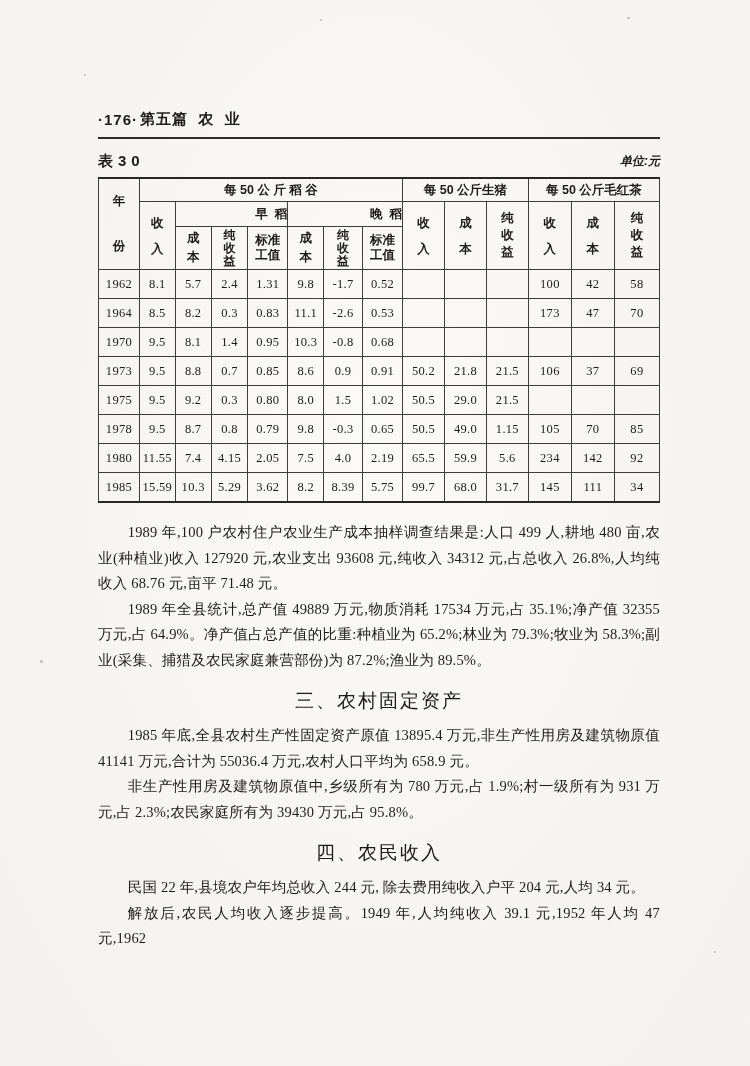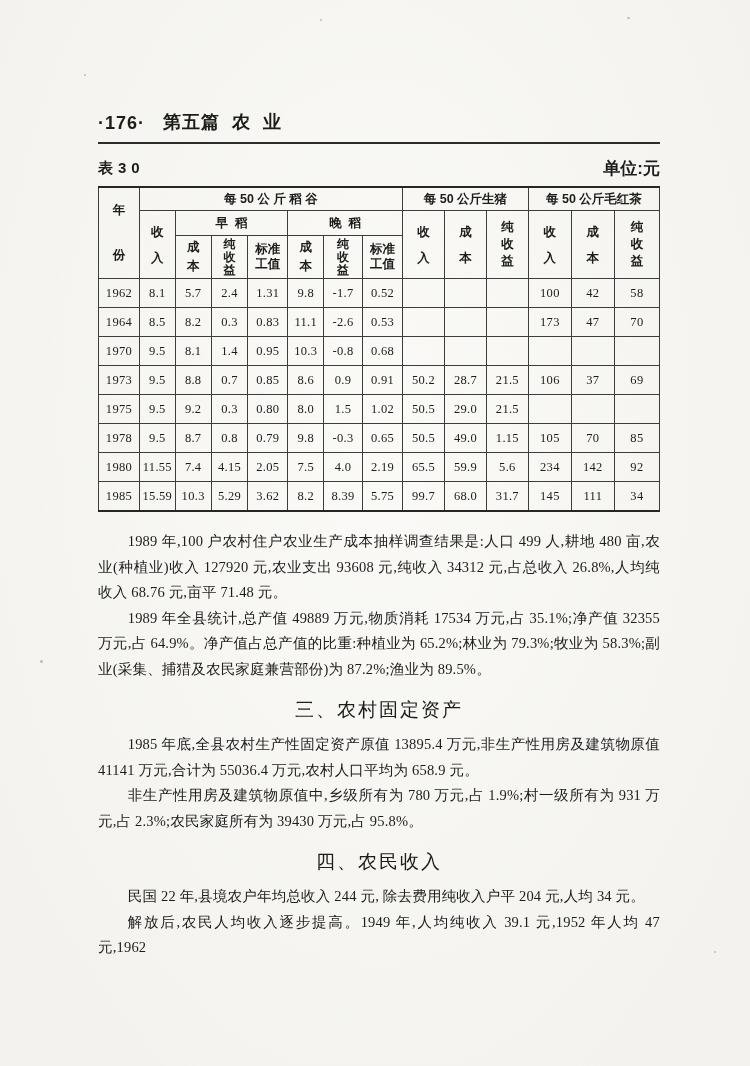--- a/index.html
+++ b/index.html
@@ -7,38 +7,38 @@
     width:750px;height:1066px;position:relative;overflow:hidden;
     background:#f8f7f3;color:#1c1c1c;
     font-family:"Liberation Serif","DejaVu Serif",serif;
   }
   .page-noise{position:absolute;inset:0;pointer-events:none;
     background:radial-gradient(ellipse at 50% 40%, rgba(255,255,255,.35), rgba(0,0,0,.02) 85%);}
   .spk{position:absolute;border-radius:50%;background:rgba(45,45,45,.28);}
   .content{position:absolute;left:98px;top:0;width:562px;}
 
   .running-head{
-    margin-top:110px;display:flex;align-items:flex-end;gap:18px;
+    margin-top:110px;display:flex;align-items:center;gap:2px;
     font-family:"Liberation Sans","DejaVu Sans",sans-serif;
-    font-weight:bold;font-size:18px;letter-spacing:1px;white-space:pre;
+    font-weight:bold;font-size:15px;letter-spacing:1px;white-space:pre;
   }
   .head-rule{height:2px;background:#2c2c2c;margin-top:8px;}
 
   .caption{display:flex;justify-content:space-between;align-items:center;margin-top:13px;
     font-family:"Liberation Sans","DejaVu Sans",sans-serif;font-weight:bold;}
   .caption .tbl-label{font-size:15px;letter-spacing:5px;}
   .caption .tbl-title{font-size:16px;letter-spacing:1px;transform:translateX(-14px);}
-  .caption .tbl-unit{font-size:17px;}
+  .caption .tbl-unit{font-size:12px;font-style:italic;}
 
   table{width:100%;border-collapse:collapse;table-layout:fixed;margin-top:6px;
     border-top:2.5px solid #262626;border-bottom:2.5px solid #262626;border-radius:26px;}
   th,td{border:1px solid #3d3d3d;padding:0;text-align:center;vertical-align:middle;}
   thead th{font-family:"Liberation Sans","DejaVu Sans",sans-serif;font-weight:bold;font-size:12.5px;}
   th.group{height:22px;white-space:pre;}
-  th.sub{height:24px;white-space:pre;}
+  th.sub{height:24px;white-space:pre;text-align:right;}
   .stk div{margin:0 auto;word-break:break-all;}
   .w1 div{width:1.2em;}
   .w2 div{width:2.35em;}
   .lh-a div{line-height:26px;}   
   .lh-b div{line-height:17px;}   
   .lh-c div{line-height:19px;}   
   .lh-d div{line-height:13px;font-size:12px;} 
   .lh-e div{line-height:15.5px;} 
   th.th-year div{width:1.2em;word-break:break-all;line-height:45px;margin:0 auto;}
   tr.hrow3 th{height:42px;}
@@ -198,21 +198,21 @@
         <tr>
           <td>1973</td>
           <td>9.5</td>
           <td>8.8</td>
           <td>0.7</td>
           <td>0.85</td>
           <td>8.6</td>
           <td>0.9</td>
           <td>0.91</td>
           <td>50.2</td>
-          <td>28.7</td>
+          <td>21.8</td>
           <td>21.5</td>
           <td>106</td>
           <td>37</td>
           <td>69</td>
         </tr>
         <tr>
           <td>1975</td>
           <td>9.5</td>
           <td>9.2</td>
           <td>0.3</td>

